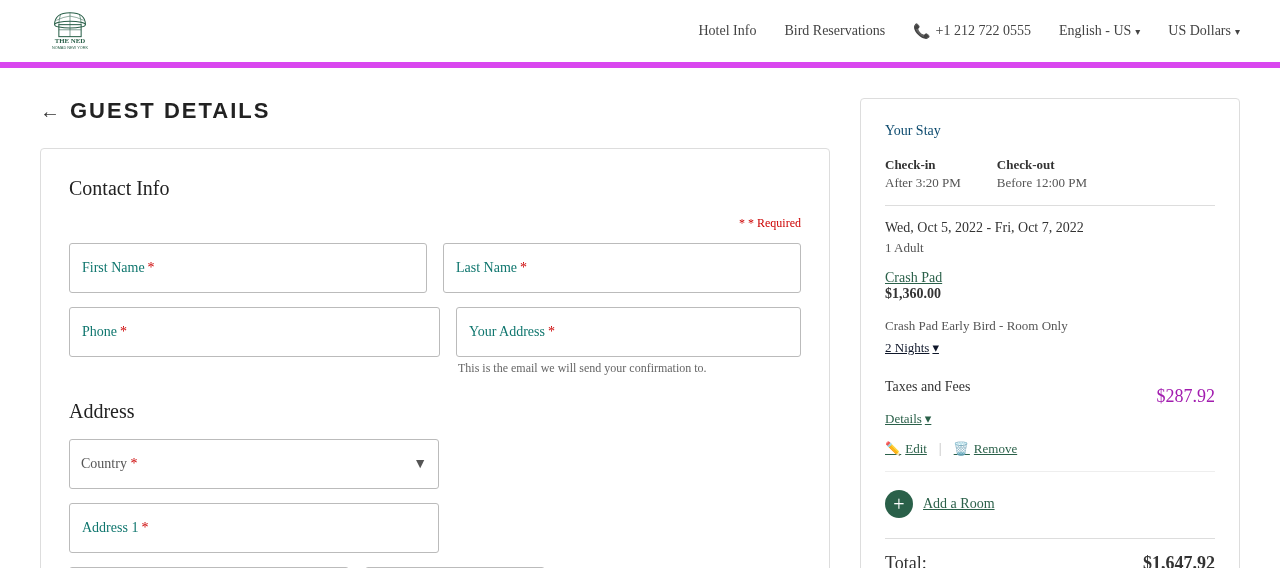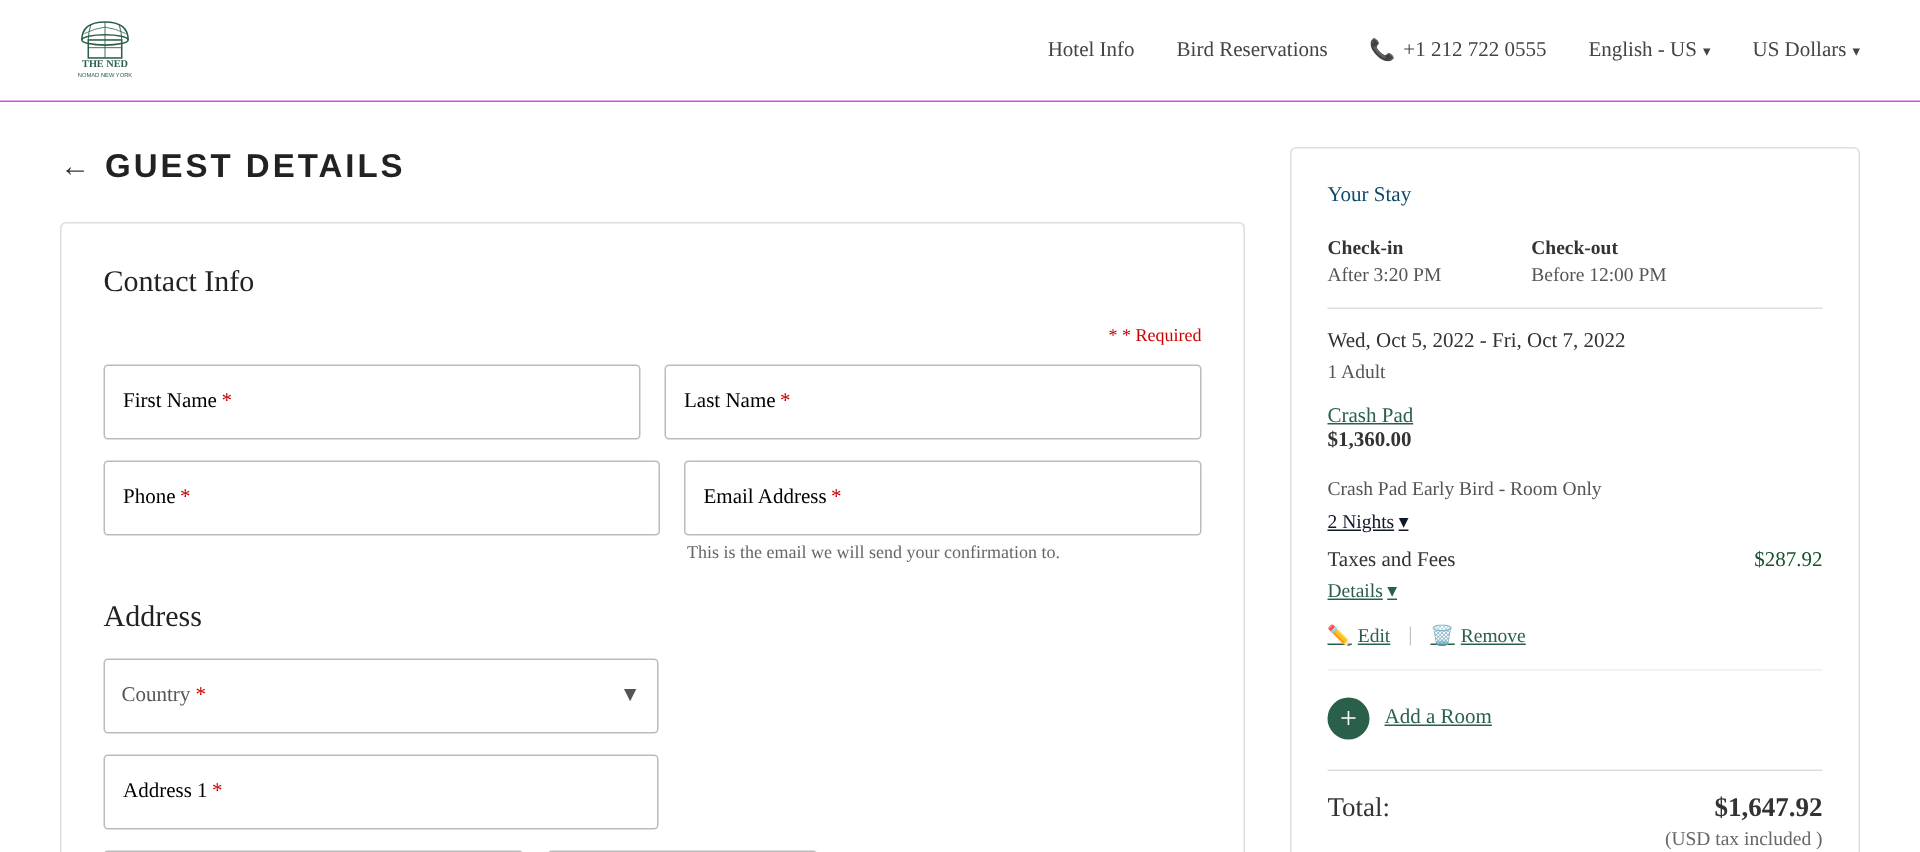--- a/index.html
+++ b/index.html
@@ -8,21 +8,21 @@
       background: #fff;
       color: #333;
       font-size: 14px;
     }
     
     .header {
       display: flex;
       align-items: center;
       justify-content: space-between;
       padding: 10px 40px;
-      border-bottom: 1px solid #d946ef;
+      border-bottom: 6px solid #d946ef;
       height: 68px;
     }
     .logo-area {
       display: flex;
       align-items: center;
     }
     .logo-icon {
       width: 60px;
       height: 55px;
       margin-right: 0;
@@ -110,21 +110,21 @@
     .label-inside {
       display: flex;
       align-items: center;
       border: 1px solid #bbb;
       border-radius: 3px;
       padding: 0 12px;
       height: 50px;
       background: #fff;
     }
     .label-inside span {
-      color: #000000;
+      color: #0f766e;
       font-size: 14px;
     }
     .label-inside .req-star {
       color: #c00;
       margin-left: 3px;
     }
     .hint-text {
       font-size: 12px;
       color: #666;
       margin-top: 4px;
@@ -175,21 +175,21 @@
       padding: 24px;
     }
     .stay-title {
       font-size: 14px;
       font-weight: 400;
       margin-bottom: 18px;
       color: #0c4a6e;
     }
     .checkin-row {
       display: flex;
-      gap: 60px;
+      gap: 36px;
       margin-bottom: 6px;
     }
     .checkin-label {
       font-size: 13px;
       color: #333;
       font-weight: 600;
       margin-bottom: 2px;
     }
     .checkin-time {
       font-size: 13px;
@@ -247,22 +247,23 @@
       display: flex;
       justify-content: space-between;
       align-items: center;
       margin-bottom: 4px;
     }
     .taxes-label {
       font-size: 14px;
       color: #333;
     }
     .taxes-price {
-      font-size: 14px;
-      color: #14532d;
+      font-size: 18px;
+      color: #a21caf;
+      margin-top: 20px;
     }
     .details-toggle {
       font-size: 13px;
       color: #2a6049;
       cursor: pointer;
       text-decoration: underline;
       display: inline-flex;
       align-items: center;
       gap: 3px;
       margin-bottom: 14px;
@@ -414,21 +415,21 @@
         </div>
       </div>
 
       <div class="form-row">
         <div class="label-inside" style="flex:1; cursor:text;">
           <span>Phone</span>
           <span class="req-star"> *</span>
         </div>
         <div style="flex:1; display:flex; flex-direction:column;">
           <div class="label-inside" style="cursor:text;">
-            <span>Email Address</span>
+            <span>Your Address</span>
             <span class="req-star"> *</span>
           </div>
           <div class="hint-text">This is the email we will send your confirmation to.</div>
         </div>
       </div>
 
       <div class="address-section">
         <h2 class="section-title">Address</h2>
 
         <div class="form-row">

